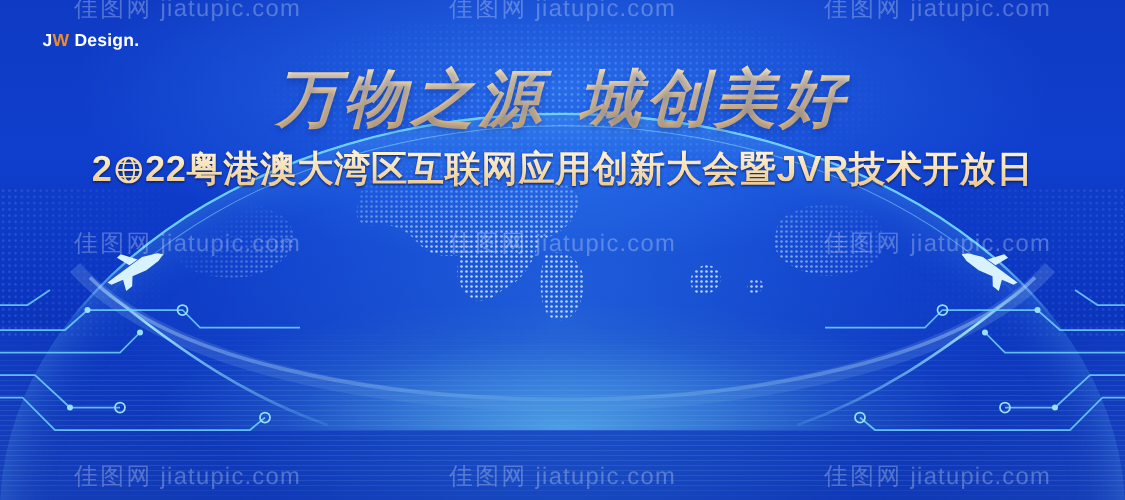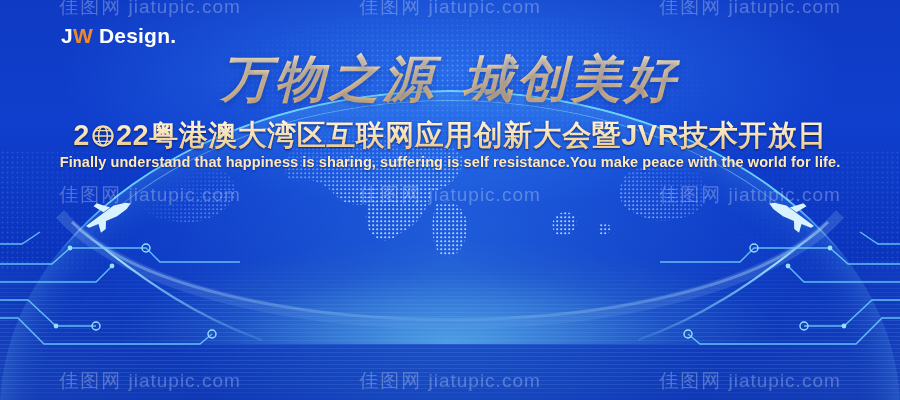--- a/index.html
+++ b/index.html
@@ -77,21 +77,21 @@
     position:absolute;left:-60px;right:-60px;top:58px;height:120px;pointer-events:none;
     background:radial-gradient(ellipse 52% 100% at 50% 100%, rgba(120,225,255,.55) 0%, rgba(120,225,255,.10) 48%, transparent 72%);
     -webkit-mask-image:linear-gradient(180deg,transparent,#000 70%);
             mask-image:linear-gradient(180deg,transparent,#000 70%);
   }
 
   
   .arcs{position:absolute;left:0;top:0;width:900px;height:400px;pointer-events:none;}
 
   
-  .logo{position:absolute;left:34px;top:24px;font-size:21px;font-weight:700;color:#fff;letter-spacing:.2px;z-index:6;margin-left:27px;}
+  .logo{position:absolute;left:34px;top:24px;font-size:14px;font-weight:700;color:#fff;letter-spacing:.2px;z-index:6;}
   .logo .w{color:#f08a26;}
 
   .calli{
     position:absolute;left:0;right:0;top:46px;text-align:center;z-index:6;
     font-family:Liberation Mono, monospace;
     font-size:50px;font-weight:700;letter-spacing:4px;
     color:#f3d7a4;
     background:linear-gradient(180deg,#fdeecb 0%,#f2d49c 45%,#e2b879 100%);
     -webkit-background-clip:text;background-clip:text;
     -webkit-text-fill-color:transparent;
@@ -247,21 +247,20 @@
 
   <div class="calli"><span>万物之源</span><span class="gap"></span><span>城创美好</span></div>
 
   <div class="headline"><span>2</span><svg class="globe-icon" width="24" height="24" viewBox="0 0 24 24">
       <circle cx="12" cy="12" r="9.6" fill="none" stroke="#f3dca8" stroke-width="2.1"></circle>
       <ellipse cx="12" cy="12" rx="4.4" ry="9.6" fill="none" stroke="#f3dca8" stroke-width="1.5"></ellipse>
       <line x1="2.4" y1="12" x2="21.6" y2="12" stroke="#f3dca8" stroke-width="1.5"></line>
       <path d="M4.3 6.6 h15.4 M4.3 17.4 h15.4" stroke="#f3dca8" stroke-width="1.3" fill="none"></path>
     </svg><span>22粤港澳大湾区互联网应用创新大会暨JVR技术开放日</span></div>
 
-  <div class="subtitle">Finally understand that happiness is sharing, suffering is self resistance.You make peace with the world for life.</div>
 
 
 
   <div class="wm-row wm-top">
     <div class="wm"><span class="cn">佳图网</span> <span>jiatupic.com</span></div>
     <div class="wm"><span class="cn">佳图网</span> <span>jiatupic.com</span></div>
     <div class="wm"><span class="cn">佳图网</span> <span>jiatupic.com</span></div>
   </div>
   <div class="wm-row wm-mid">
     <div class="wm"><span class="cn">佳图网</span> <span>jiatupic.com</span></div>

